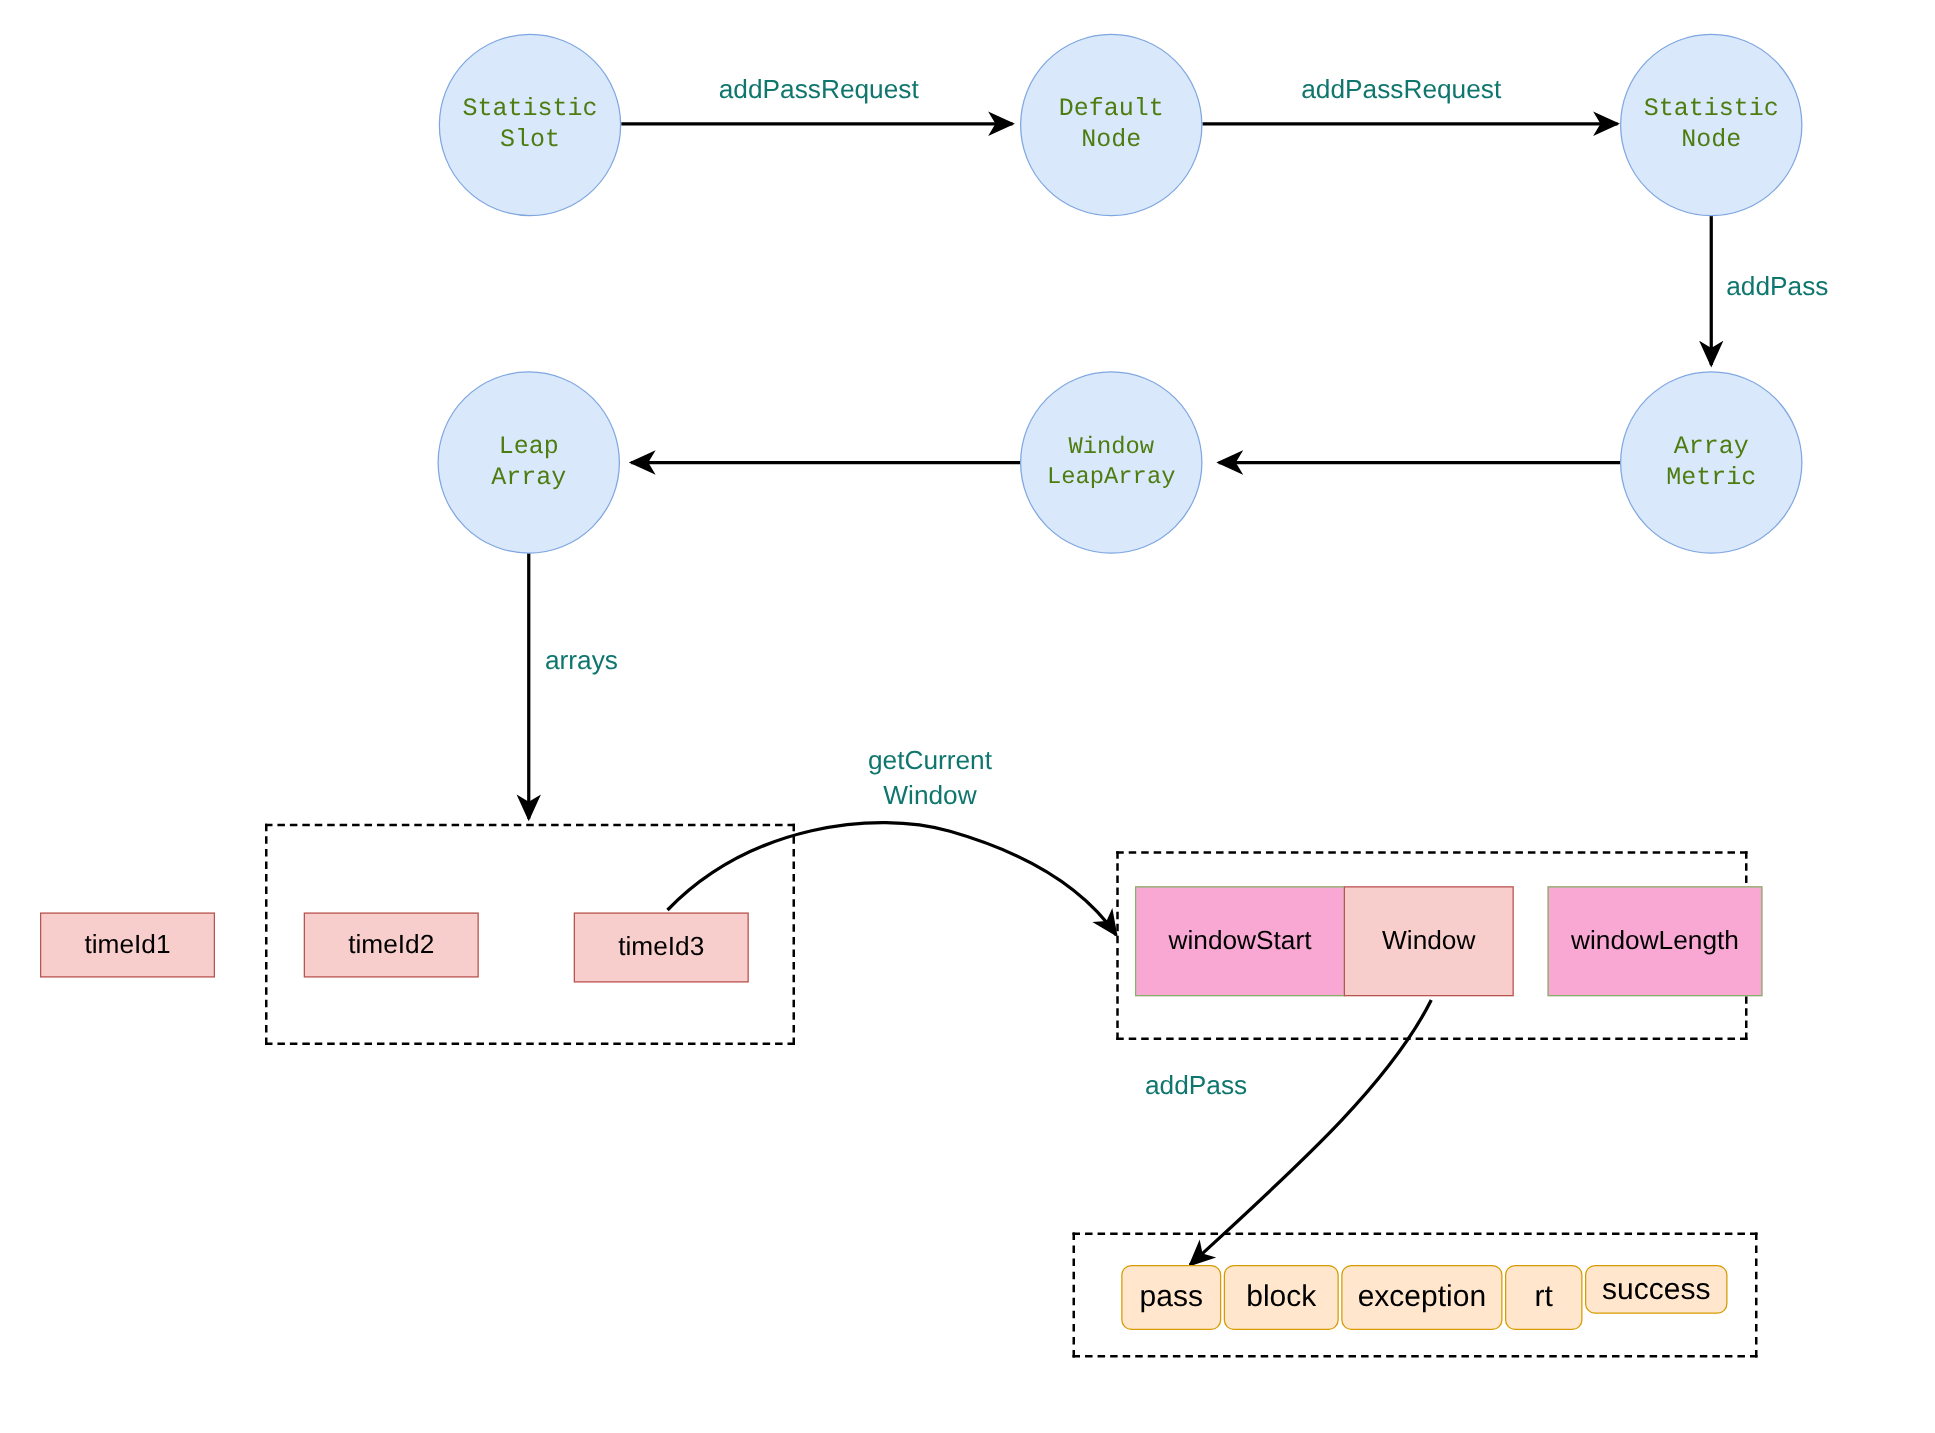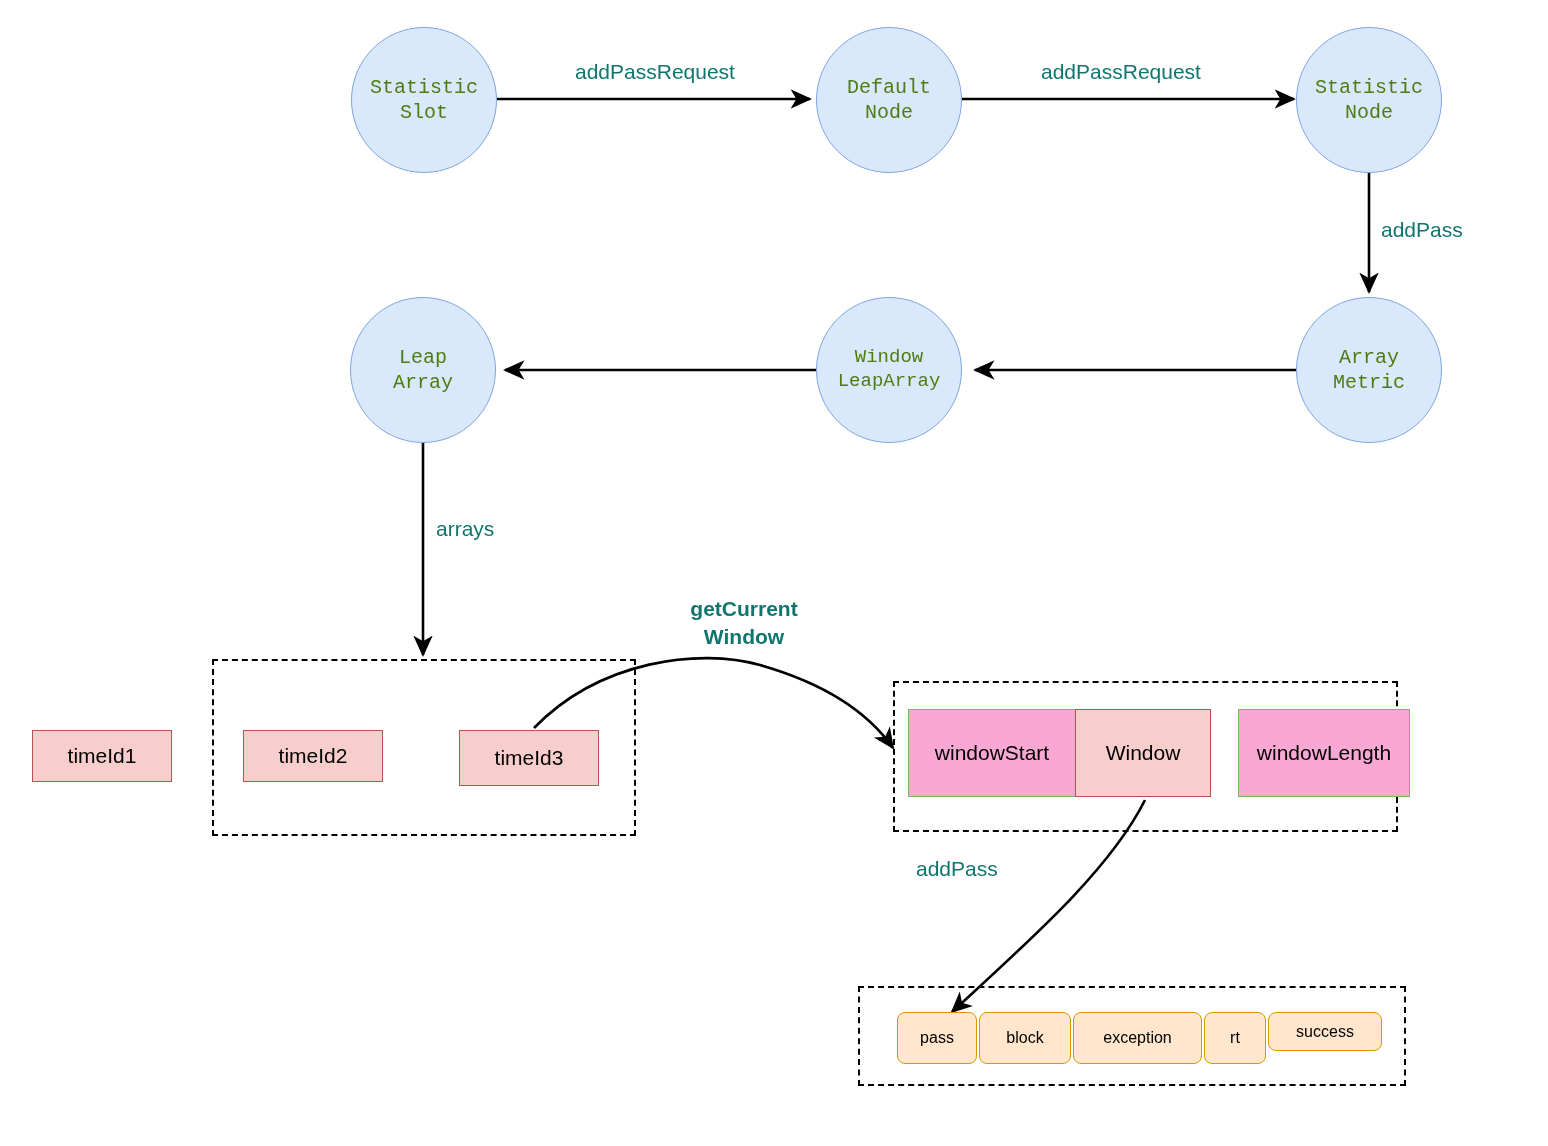--- a/index.html
+++ b/index.html
@@ -56,39 +56,39 @@
     border: 1.6px solid #b85450;
   }
   .box-green {
     background: #f9a8d4;
     border: 1.6px solid #82b366;
   }
   .box-yellow {
     background: #ffe6cc;
     border: 1.6px solid #d79b00;
     border-radius: 8px;
-    font-size: 16px;
+    font-size: 24px;
   }
   .dashed-group {
     position: absolute;
     box-sizing: border-box;
     border: 2.4px dashed #000000;
     background: transparent;
     z-index: 1;
   }
   .edge-label {
     position: absolute;
     font-family: "Liberation Sans", sans-serif;
     font-size: 21px;
     color: #0f766e;
     white-space: nowrap;
     text-align: center;
     z-index: 4;
   }
-  .edge-label.two-line { line-height: 1.35; font-weight: bold; }
+  .edge-label.two-line { line-height: 1.35; }
 </style>
 </head>
 <body>
 
 <svg id="canvas" viewBox="0 0 1548 1146" xmlns="http://www.w3.org/2000/svg">
   <defs>
     <marker id="arrow" viewBox="0 0 12 12" refX="10" refY="6" markerWidth="9" markerHeight="9" orient="auto-start-reverse">
       <path d="M 0 1 L 11 6 L 0 11 L 3 6 z" fill="#000000"></path>
     </marker>
   </defs>

